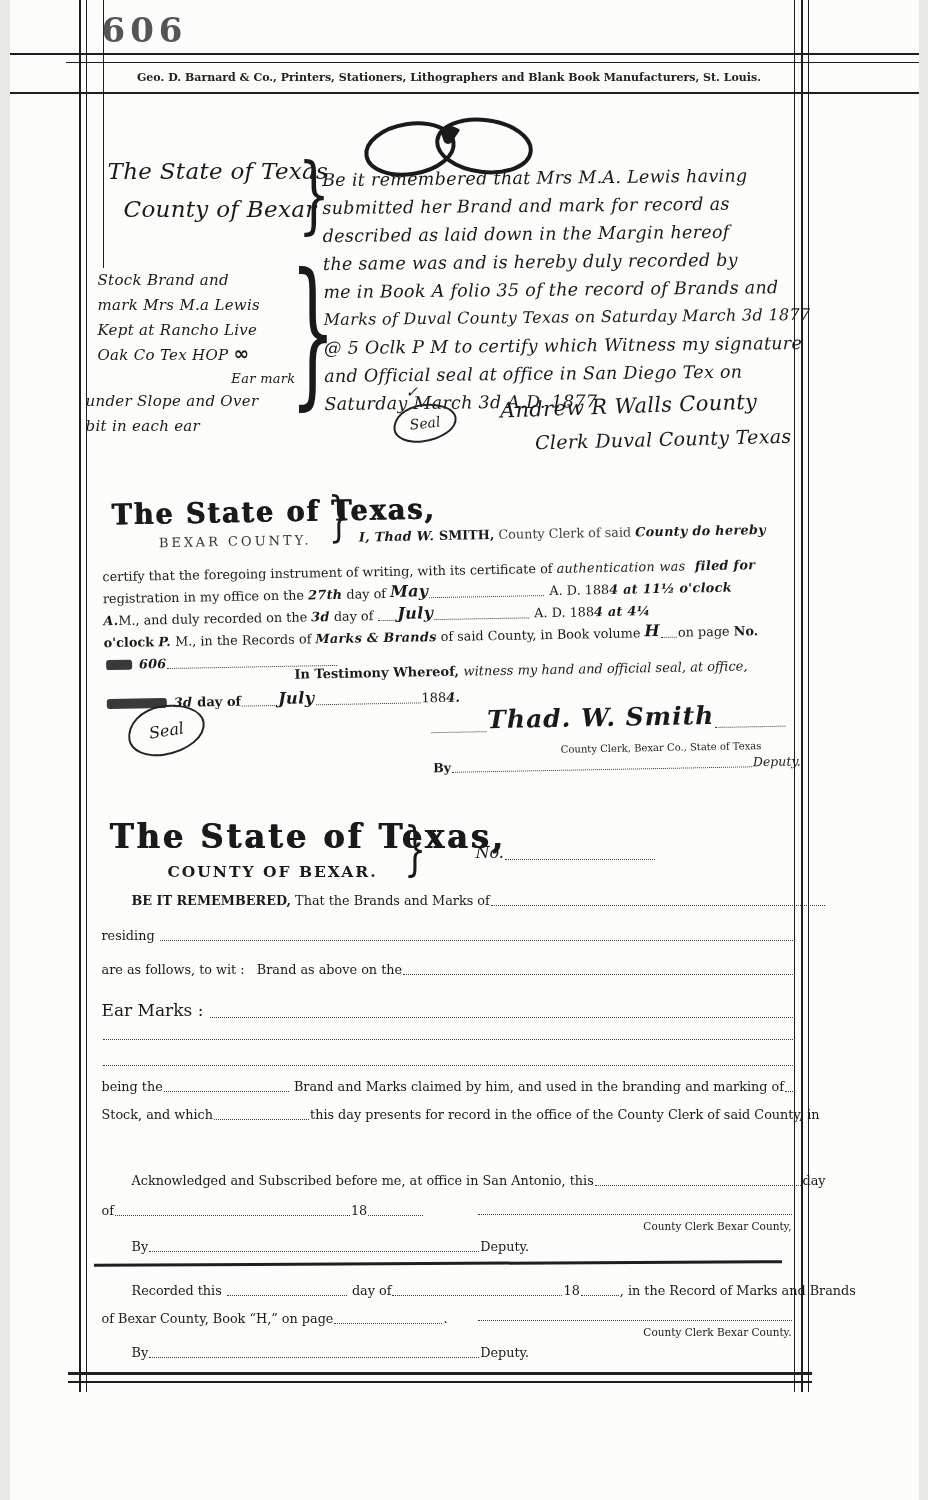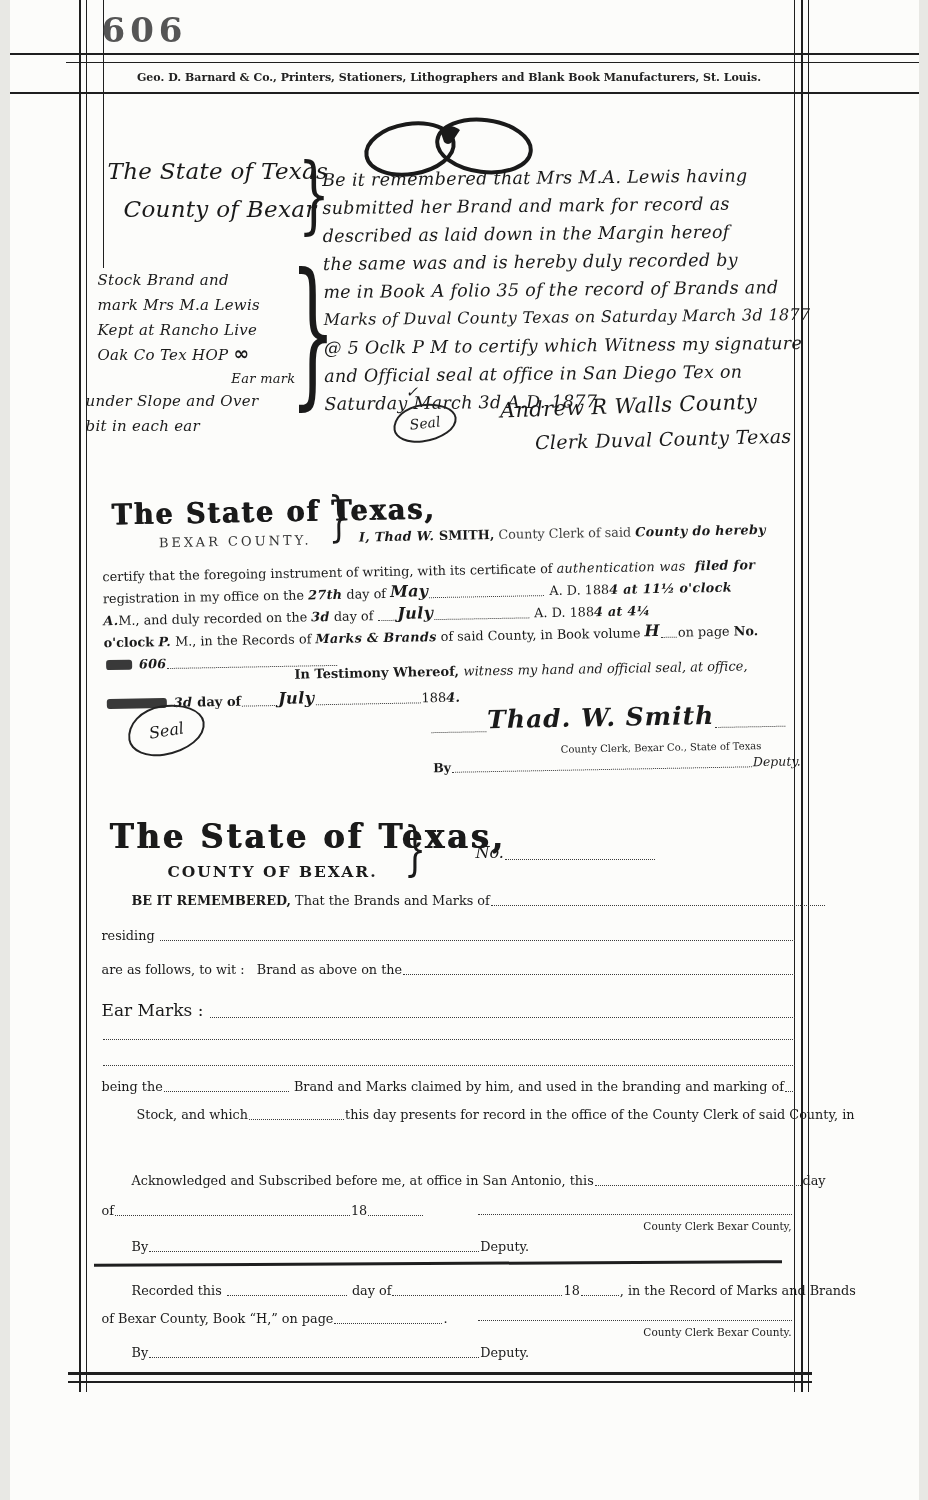--- a/index.html
+++ b/index.html
@@ -212,21 +212,21 @@
     </div>
   <div class="line" style="left:92px;top:1053px;width:694px;font-size:12.8px;">
       <span class="blank fill"></span>
     </div>
   <div class="line" style="left:92px;top:1079px;width:694px;font-size:12.8px;">
       <span class="seg-p">being the</span>
       <span class="blank" style="width: 125px;"></span>
       <span class="seg-p"> Brand and Marks claimed by him, and used in the branding and marking of</span>
       <span class="blank fill"></span>
     </div>
-  <div class="line" style="left:92px;top:1107px;width:694px;font-size:12.8px;margin-left:35px;">
+  <div class="line" style="left:92px;top:1107px;width:694px;font-size:12.8px;">
       <span class="seg-p">Stock, and which</span>
       <span class="blank" style="width: 95px;"></span>
       <span class="seg-p">this day presents for record in the office of the County Clerk of said County, in</span>
     </div>
   <div class="line" style="left:92px;top:1173px;width:694px;font-size:12.8px;padding-left:30px;">
       <span class="seg-p">Acknowledged and Subscribed before me, at office in San Antonio, this</span>
       <span class="blank fill"></span>
       <span class="seg-p">day</span>
     </div>
   <div class="line" style="left:92px;top:1203px;width:694px;font-size:12.8px;">

